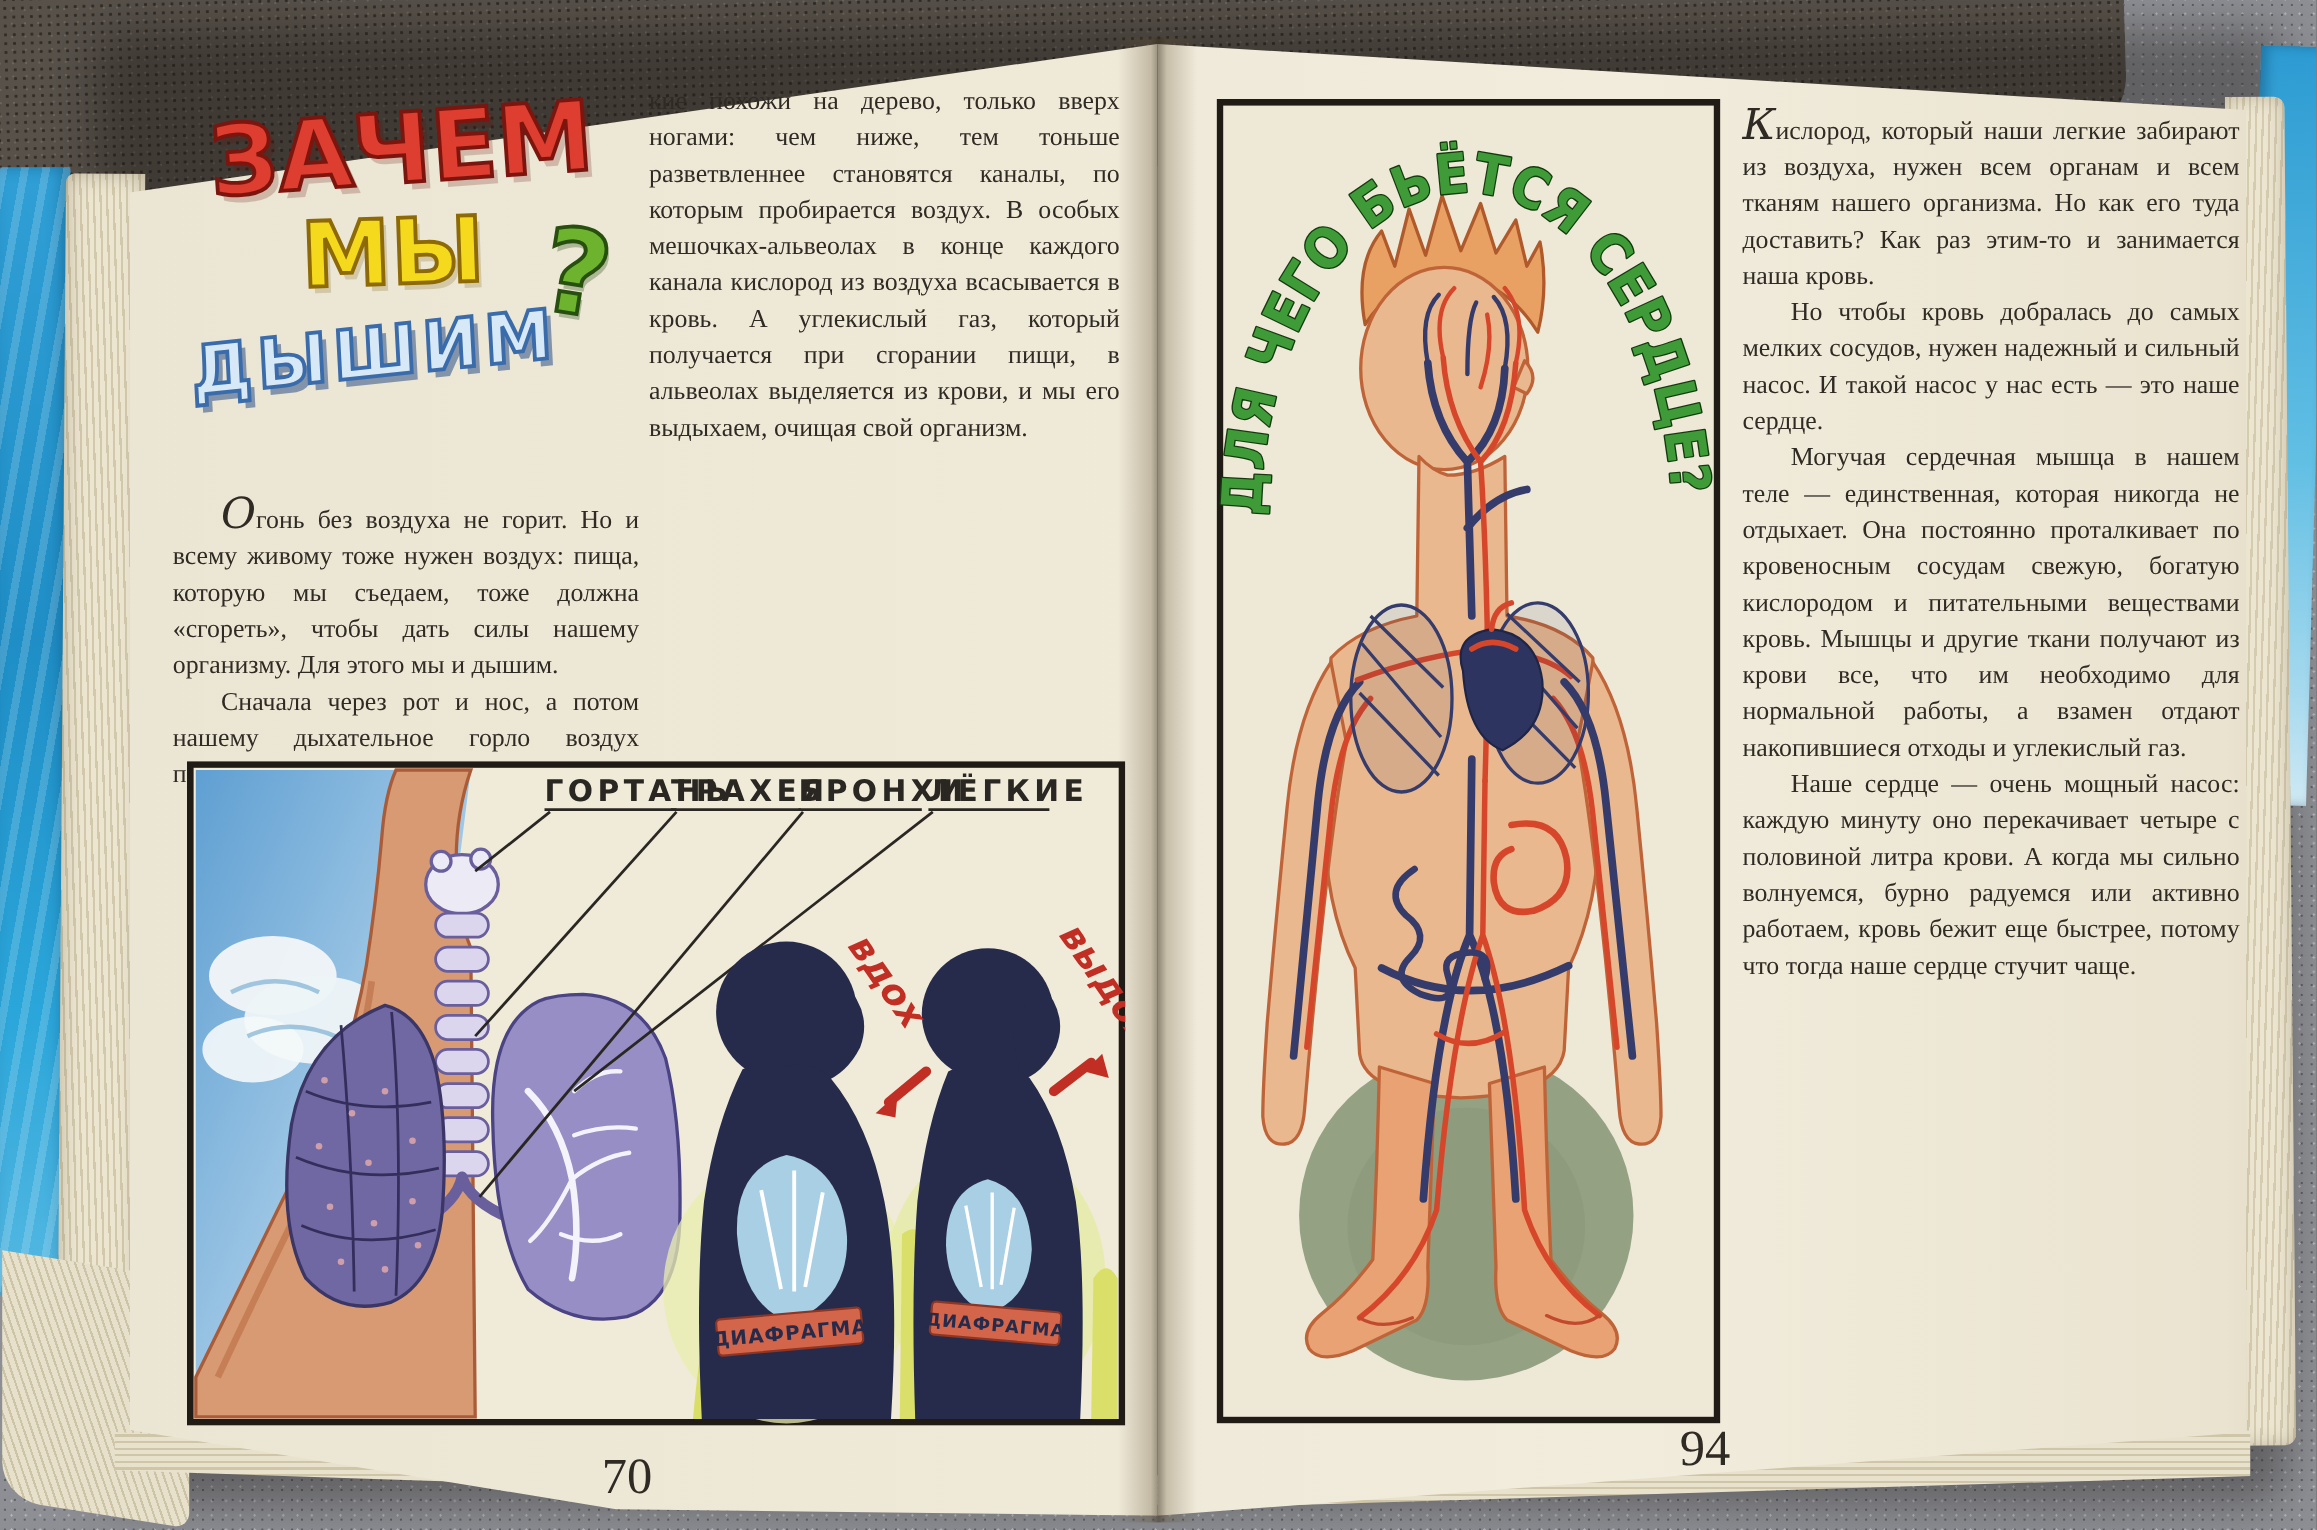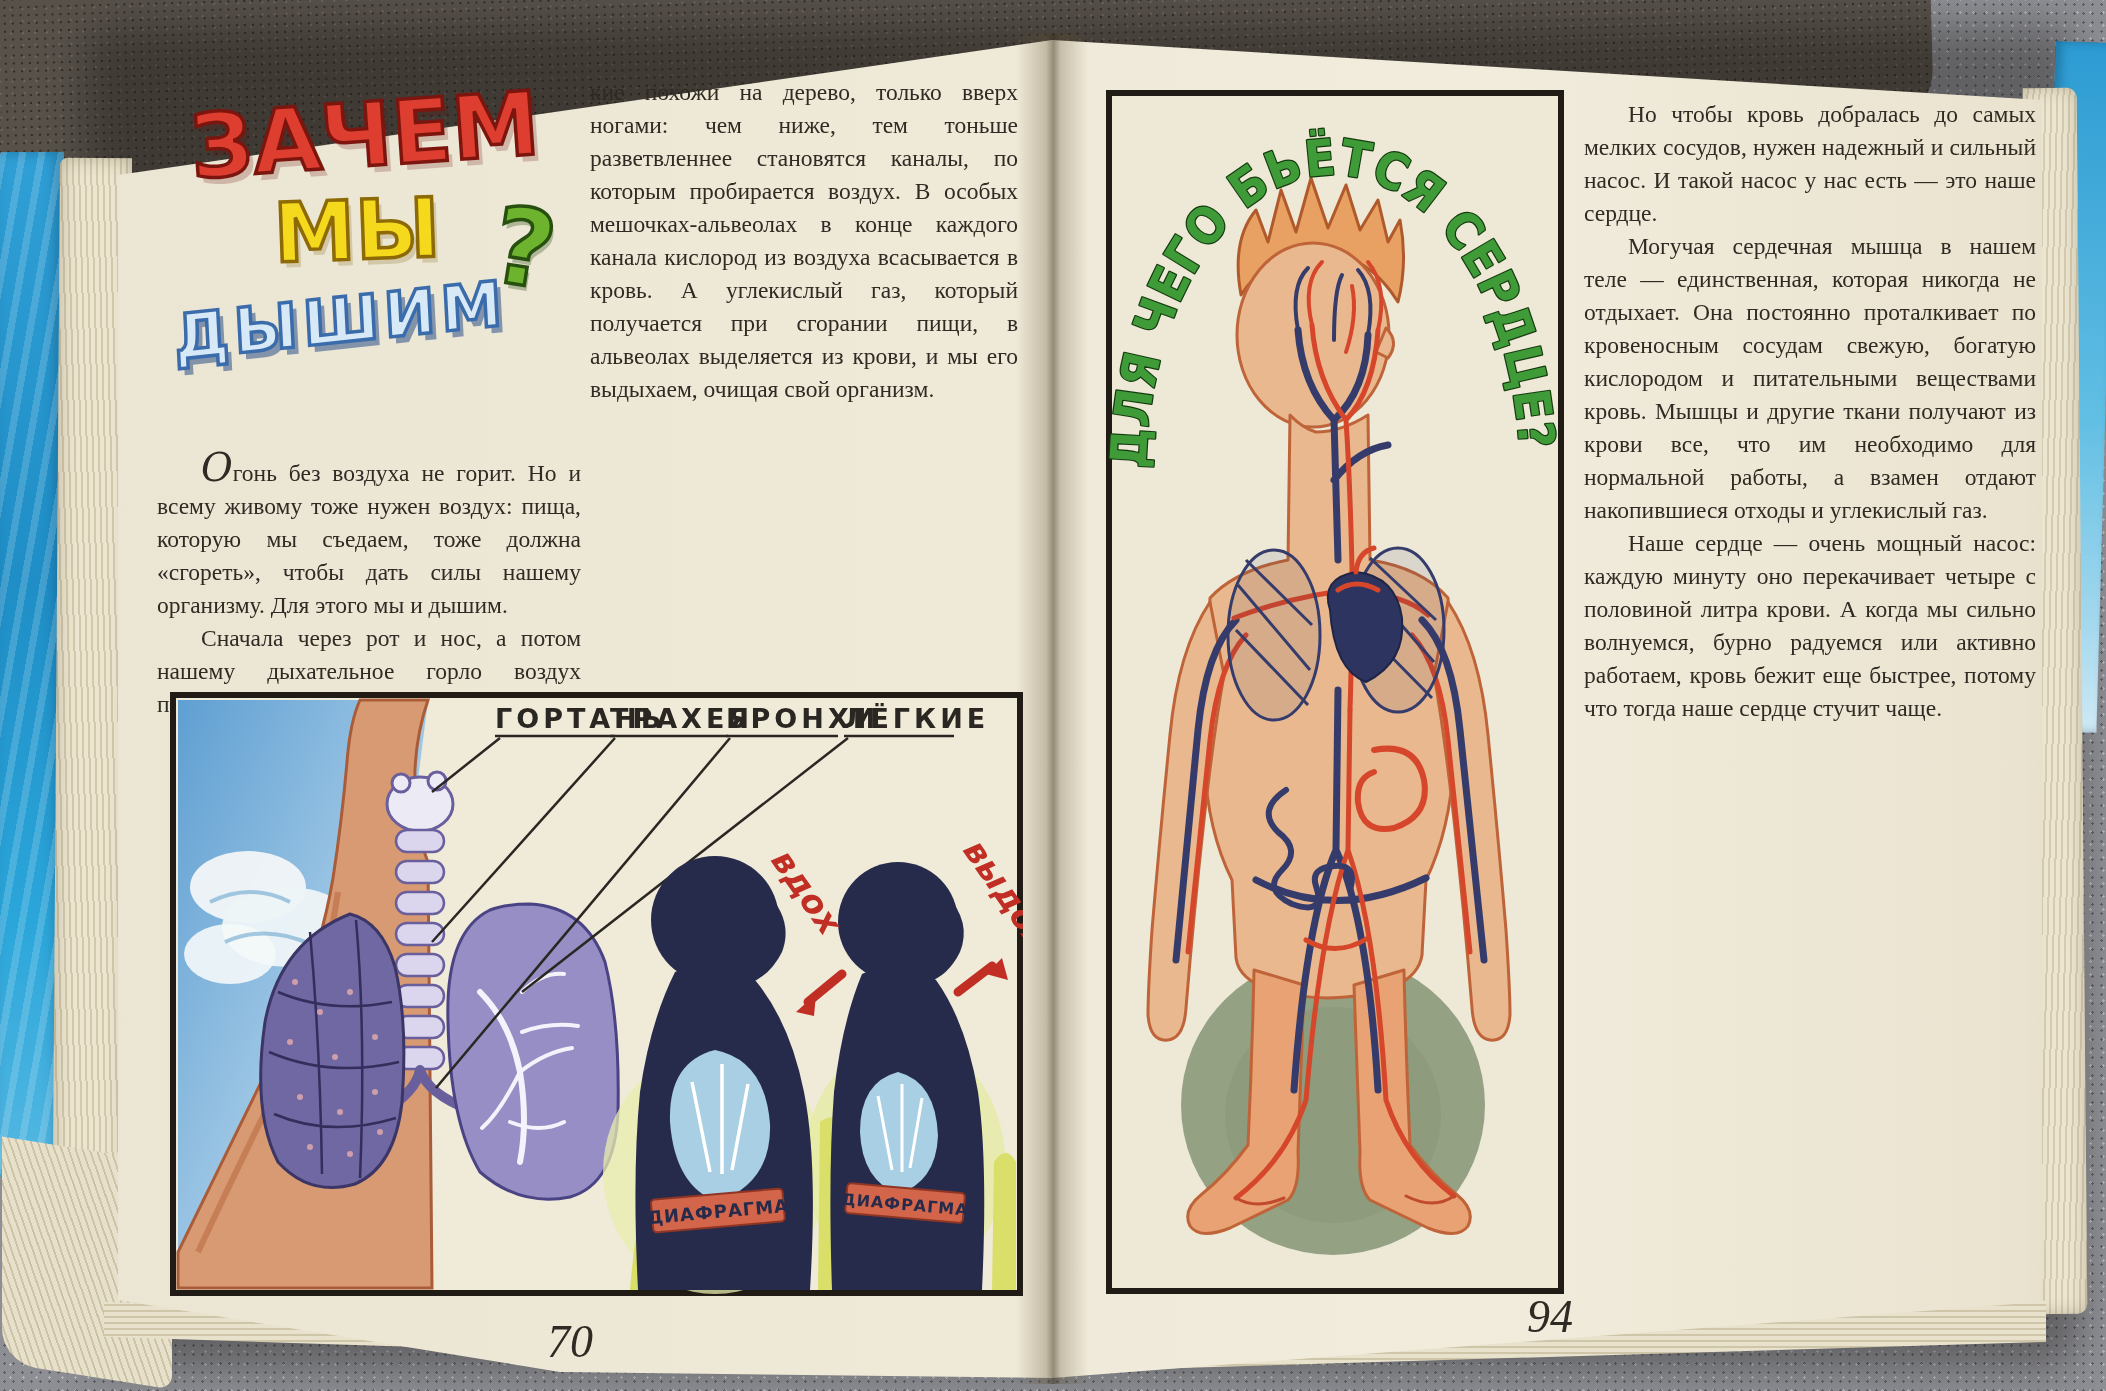--- a/index.html
+++ b/index.html
@@ -53,21 +53,21 @@
   .t-word{position:absolute;line-height:1;font-family:"DejaVu Sans",sans-serif;font-weight:bold;text-align:center;}
   .t-red{color:#dd3e30;-webkit-text-stroke:3.5px #7d150f;text-shadow:5px 7px 0 rgba(100,20,10,.22);}
   .t-yellow{color:#f4d91d;-webkit-text-stroke:3.5px #8d6a06;text-shadow:4px 6px 0 rgba(120,90,10,.22);}
   .t-blue{color:#d7e8f6;-webkit-text-stroke:3.5px #3a6cab;text-shadow:5px 7px 0 rgba(44,79,134,.55);letter-spacing:5px;}
   .t-green{color:#6db32e;-webkit-text-stroke:3.5px #27500f;text-shadow:3px 5px 0 rgba(30,70,10,.3);}
   .bodytext{position:absolute;font-family:"Liberation Serif",serif;font-size:23.5px;line-height:33px;
     color:#2f2a23;text-align:justify;}
   .bodytext p{margin:0;text-indent:44px;}
   .bodytext p.noindent{text-indent:0;}
   .dropcap::first-letter{font-family:"DejaVu Serif",serif;font-style:italic;font-size:165%;line-height:.8;}
-  .pagenum{position:absolute;font-family:"Liberation Serif",serif;font-style:italic;
+  .pagenum{position:absolute;font-family:"Liberation Serif",serif;
     font-size:46px;color:#2f2a23;text-align:center;}
   svg text{font-family:"DejaVu Sans",sans-serif;}
   .fig{position:absolute;}
 </style>
 </head>
 <body>
 
 <div class="scene">
 
   <div class="carpet-dark"></div>
@@ -255,20 +255,21 @@
       <path d="M 180 700 Q 150 720 172 742 Q 196 760 176 780 Q 156 800 186 814 Q 220 826 210 796 Q 204 778 228 776 Q 252 774 244 800" stroke="#353c6b" stroke-width="6"></path>
       <path d="M 200 850 Q 230 868 262 848" stroke="#d6462a" stroke-width="5"></path>
       <path d="M 130 1108 Q 150 1120 178 1108 M 348 1106 Q 328 1120 300 1106" stroke="#c14a2e" stroke-width="3"></path>
     </g>
     <text font-size="50" font-weight="bold" fill="#3f9b38" stroke="#143a0e" stroke-width="2.5" paint-order="stroke" stroke-linejoin="round" letter-spacing="1">
       <textPath href="#arcT" startOffset="6" textLength="744" lengthAdjust="spacingAndGlyphs">ДЛЯ ЧЕГО БЬЁТСЯ СЕРДЦЕ?</textPath>
     </text>
   </svg>
 
   <div class="bodytext" id="rcol" style="left:1584px;top:98px;width:452px;">
+    <p class="dropcap noindent">Кислород, который наши легкие забирают из воздуха, нужен всем органам и всем тканям нашего организма. Но как его туда доставить? Как раз этим-то и занимается наша кровь.</p>
     <p>Но чтобы кровь добралась до самых мелких сосудов, нужен надежный и сильный насос. И такой насос у нас есть — это наше сердце.</p>
     <p>Могучая сердечная мышца в нашем теле — единственная, которая никогда не отдыхает. Она постоянно проталкивает по кровеносным сосудам свежую, богатую кислородом и питательными веществами кровь. Мышцы и другие ткани получают из крови все, что им необходимо для нормальной работы, а взамен отдают накопившиеся отходы и углекислый газ.</p>
     <p>Наше сердце — очень мощный насос: каждую минуту оно перекачивает четыре с половиной литра крови. А когда мы сильно волнуемся, бурно радуемся или активно работаем, кровь бежит еще быстрее, потому что тогда наше сердце стучит чаще.</p>
   </div>
 
   <div class="pagenum" style="left:495px;top:1315px;width:150px;">70</div>
   <div class="pagenum" style="left:1475px;top:1290px;width:150px;">94</div>
 
 </div>
 

